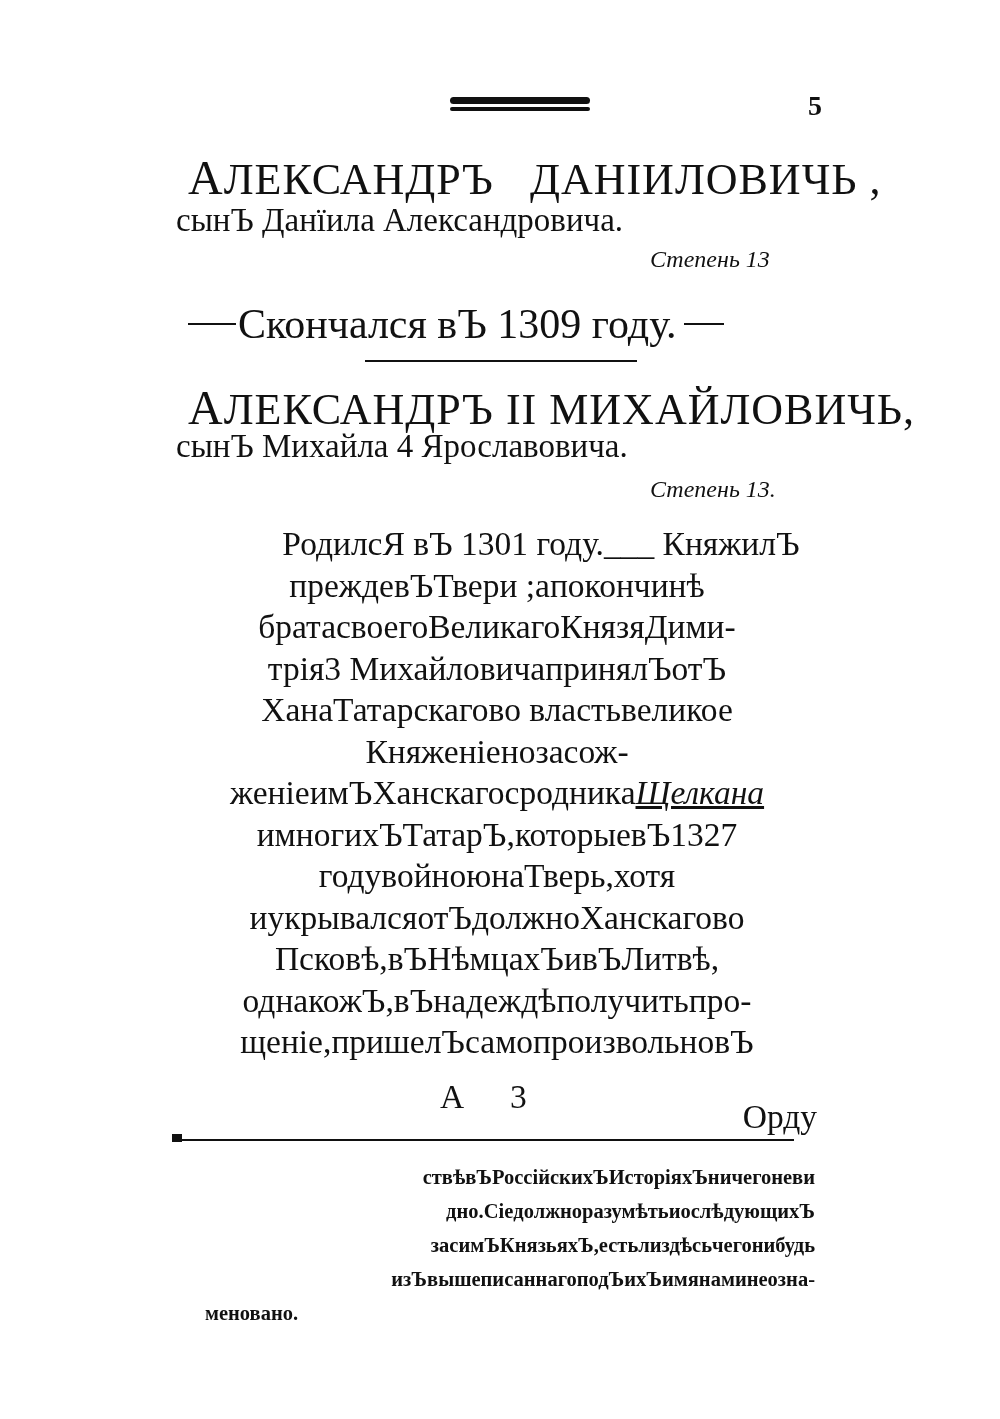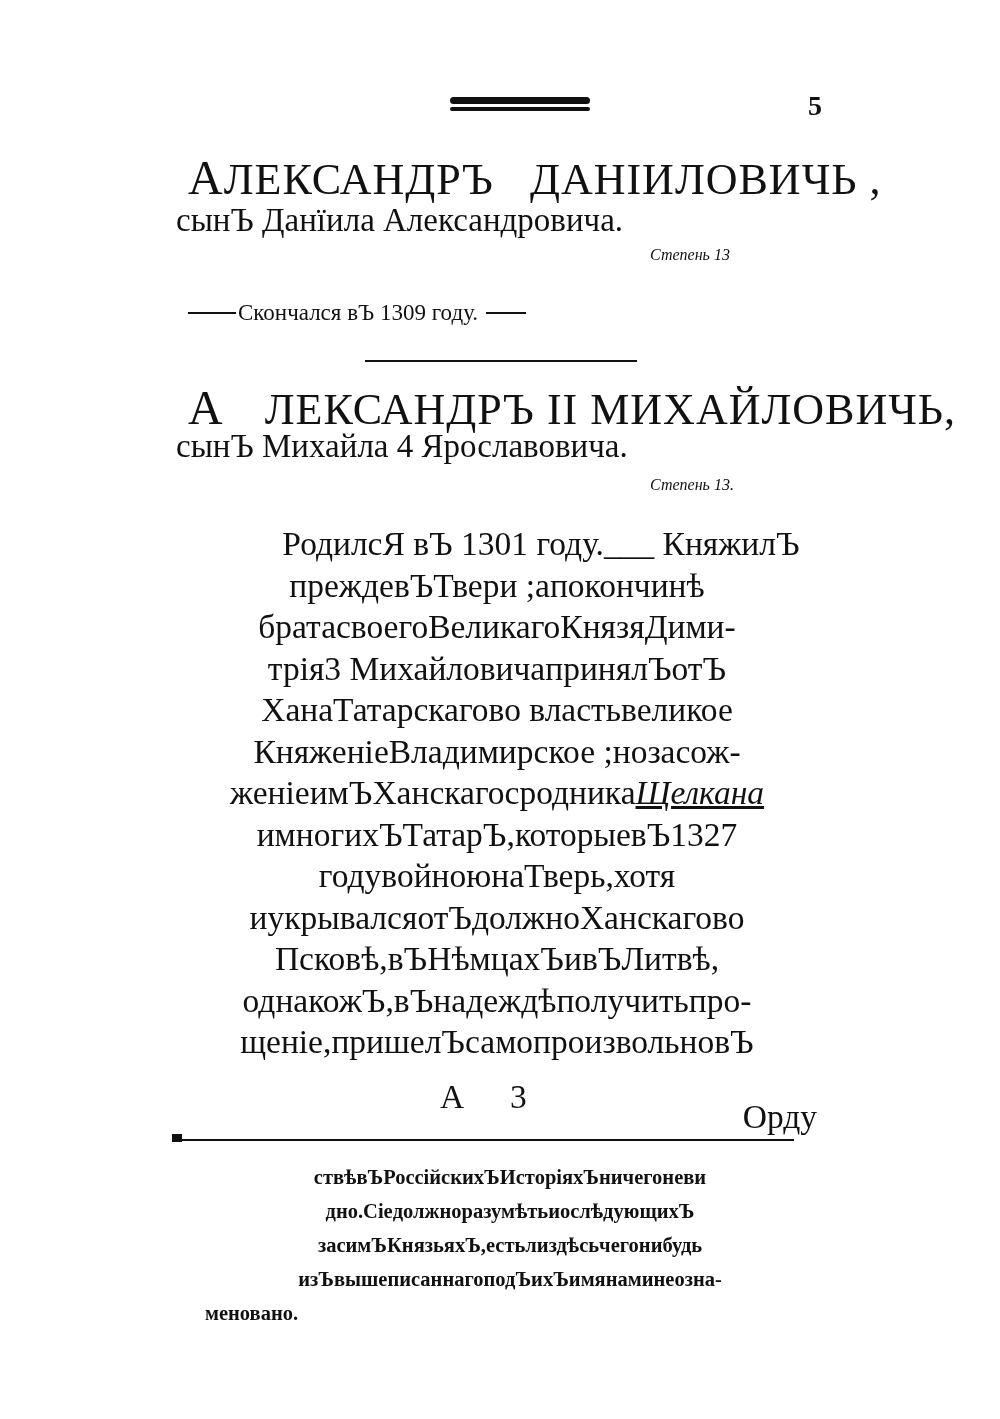--- a/index.html
+++ b/index.html
@@ -58,29 +58,29 @@
       left: 176px;
       font-family: "Liberation Serif", serif;
       font-size: 33px;
       white-space: nowrap;
       text-align: center;
     }
     .degree {
       position: absolute;
       font-family: "Liberation Serif", serif;
       font-style: italic;
-      font-size: 16px;
+      font-size: 24px;
       white-space: nowrap;
     }
     .death-line {
       position: absolute;
       left: 188px;
       top: 300px;
       font-family: "Liberation Serif", serif;
-      font-size: 23px;
+      font-size: 42px;
       white-space: nowrap;
       display: flex;
       align-items: center;
     }
     .dash {
       display: inline-block;
       height: 2px;
       background: #111;
       vertical-align: middle;
     }
@@ -139,21 +139,21 @@
       left: 205px;
       top: 1160px;
       width: 610px;
       font-family: "Liberation Serif", serif;
       font-weight: bold;
       font-size: 20.5px;
       line-height: 34px;
     }
     .fn-line {
       display: flex;
-      justify-content: center;
+      justify-content: flex-end;
       white-space: nowrap;
       height: 34px;
     }
     .fn-line.last { justify-content: flex-start; }
     .italic { font-style: italic; }
     .underline { text-decoration: underline; }
   </style>
 </head>
 <body>
 
@@ -173,21 +173,21 @@
 
   <div class="death-line">
     <span class="dash" style="width:48px;"></span>
     <span style="margin:0 8px 0 2px;">Скончался вЪ 1309 году.</span>
     <span class="dash" style="width:40px;"></span>
   </div>
 
   <div class="rule" style="left:365px; top:360px; width:272px;"></div>
 
   <div class="title" style="top:380px;">
-    <span class="lead">А</span><span style="white-space:pre;margin-left:41px;">ЛЕКСАНДРЪ II МИХАЙЛОВИЧЬ,</span>
+    <span class="lead">А</span><span style="white-space:pre;">ЛЕКСАНДРЪ II МИХАЙЛОВИЧЬ,</span>
   </div>
   <div class="subtitle" style="top:428px;">сынЪ Михайла 4 Ярославовича.</div>
   <div class="degree" style="left:650px; top:476px;">Степень 13.</div>
 
   <div class="body-text">
     <div class="body-line indent">
       <span class="w">РодилсЯ вЪ 1301 году.___ КняжилЪ</span>
     </div>
     <div class="body-line">
       <span class="w">прежде</span>
@@ -211,21 +211,20 @@
       <span class="w">отЪ</span>
     </div>
     <div class="body-line">
       <span class="w">Хана</span>
       <span class="w">Татарскаго</span>
       <span class="w">во власть</span>
       <span class="w">великое</span>
     </div>
     <div class="body-line">
       <span class="w">Княженіе</span>
-      <span class="w">Владимирское ;</span>
       <span class="w">но</span>
       <span class="w">за</span>
       <span class="w">сож-</span>
     </div>
     <div class="body-line">
       <span class="w">женіе</span>
       <span class="w">имЪ</span>
       <span class="w">Ханскаго</span>
       <span class="w">сродника</span>
       <span class="w italic underline">Щелкана</span>

